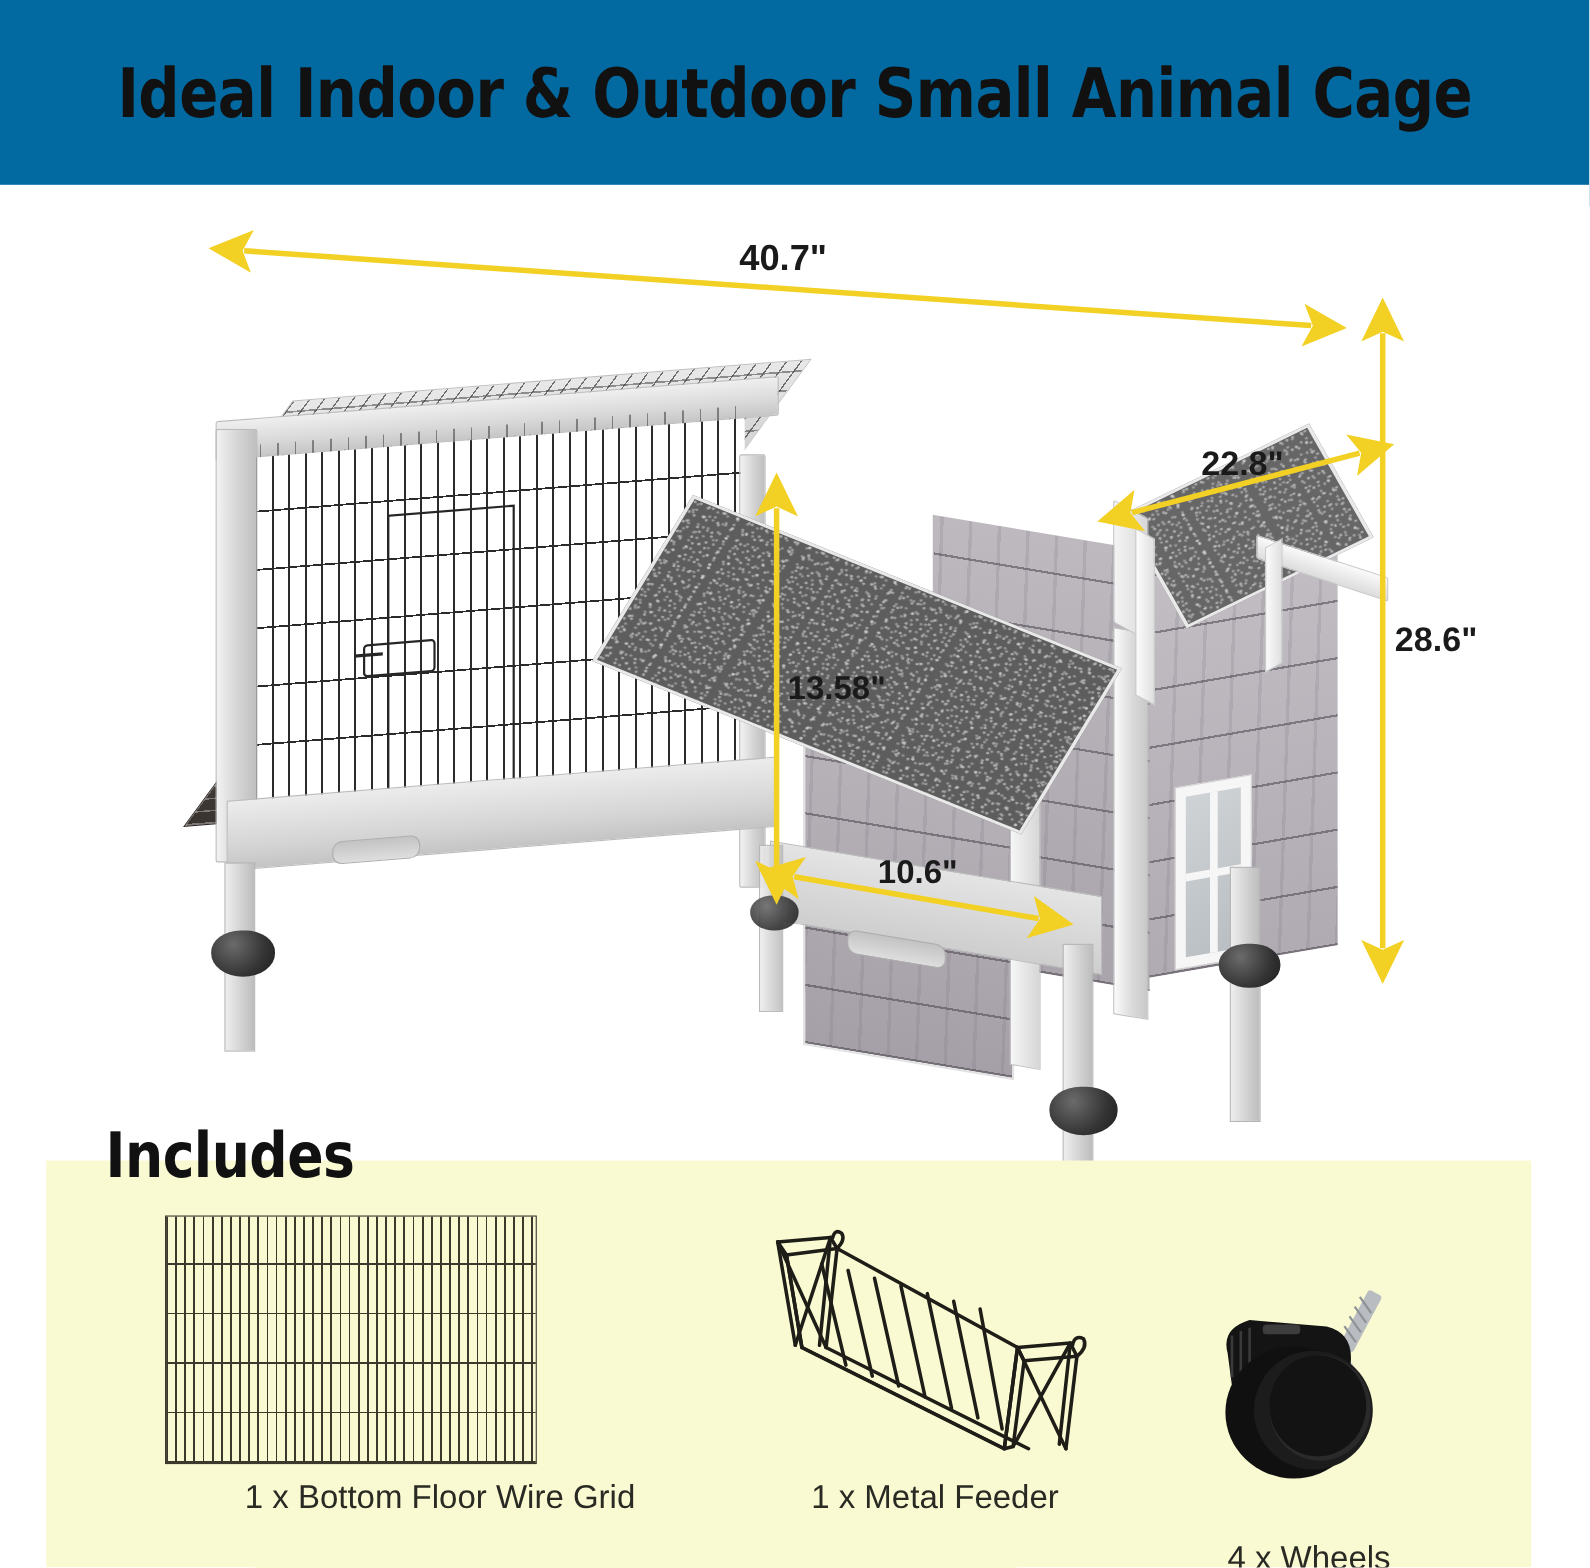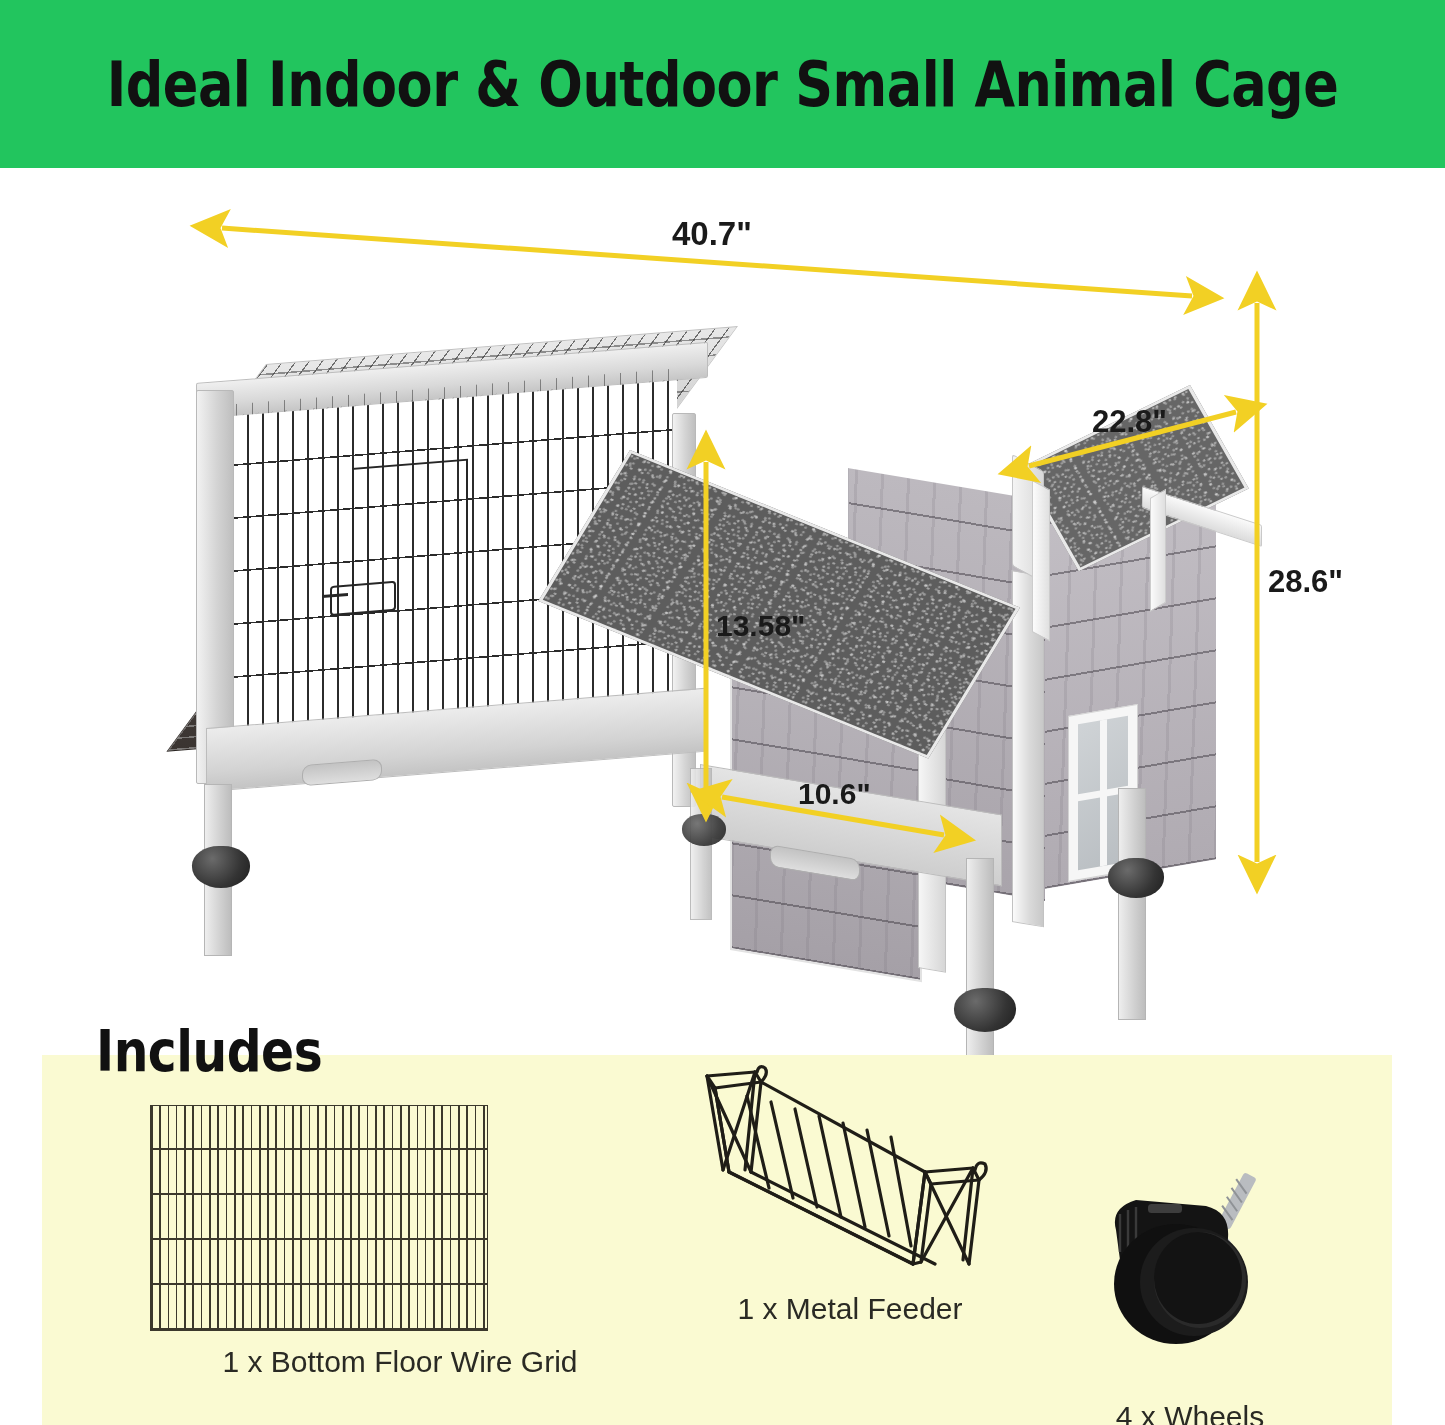--- a/index.html
+++ b/index.html
@@ -14,21 +14,21 @@
     overflow: hidden;
     font-family: "Liberation Sans", sans-serif;
   }
 
   
   #header-banner {
     position: absolute;
     left: 0; top: 0;
     width: 1445px;
     height: 188px;
-    background: #22c55e;
+    background: #0369a1;
   }
   #header-title {
     position: absolute;
     left: 0; top: 0;
     width: 1445px;
     height: 168px;
     display: flex;
     align-items: center;
     justify-content: center;
     font-family: "Liberation Sans Narrow", "DejaVu Sans Condensed", "Liberation Sans", sans-serif;
@@ -363,21 +363,21 @@
     color: #111111;
     letter-spacing: -0.5px;
     transform: scaleX(0.95);
     transform-origin: left center;
   }
   .include-item {
     position: absolute;
     text-align: center;
   }
   #include-item-grid   { left: 150px;  top: 1105px; width: 500px; }
-  #include-item-feeder { left: 640px;  top: 1052px; width: 420px; }
+  #include-item-feeder { left: 640px;  top: 1105px; width: 420px; }
   #include-item-wheels { left: 1030px; top: 1160px; width: 320px; }
 
   .include-art { position: relative; margin: 0 auto; }
   .include-caption {
     font-family: "Liberation Sans", sans-serif;
     font-size: 30px;
     color: #2a2a24;
     margin-top: 14px;
     white-space: nowrap;
   }

